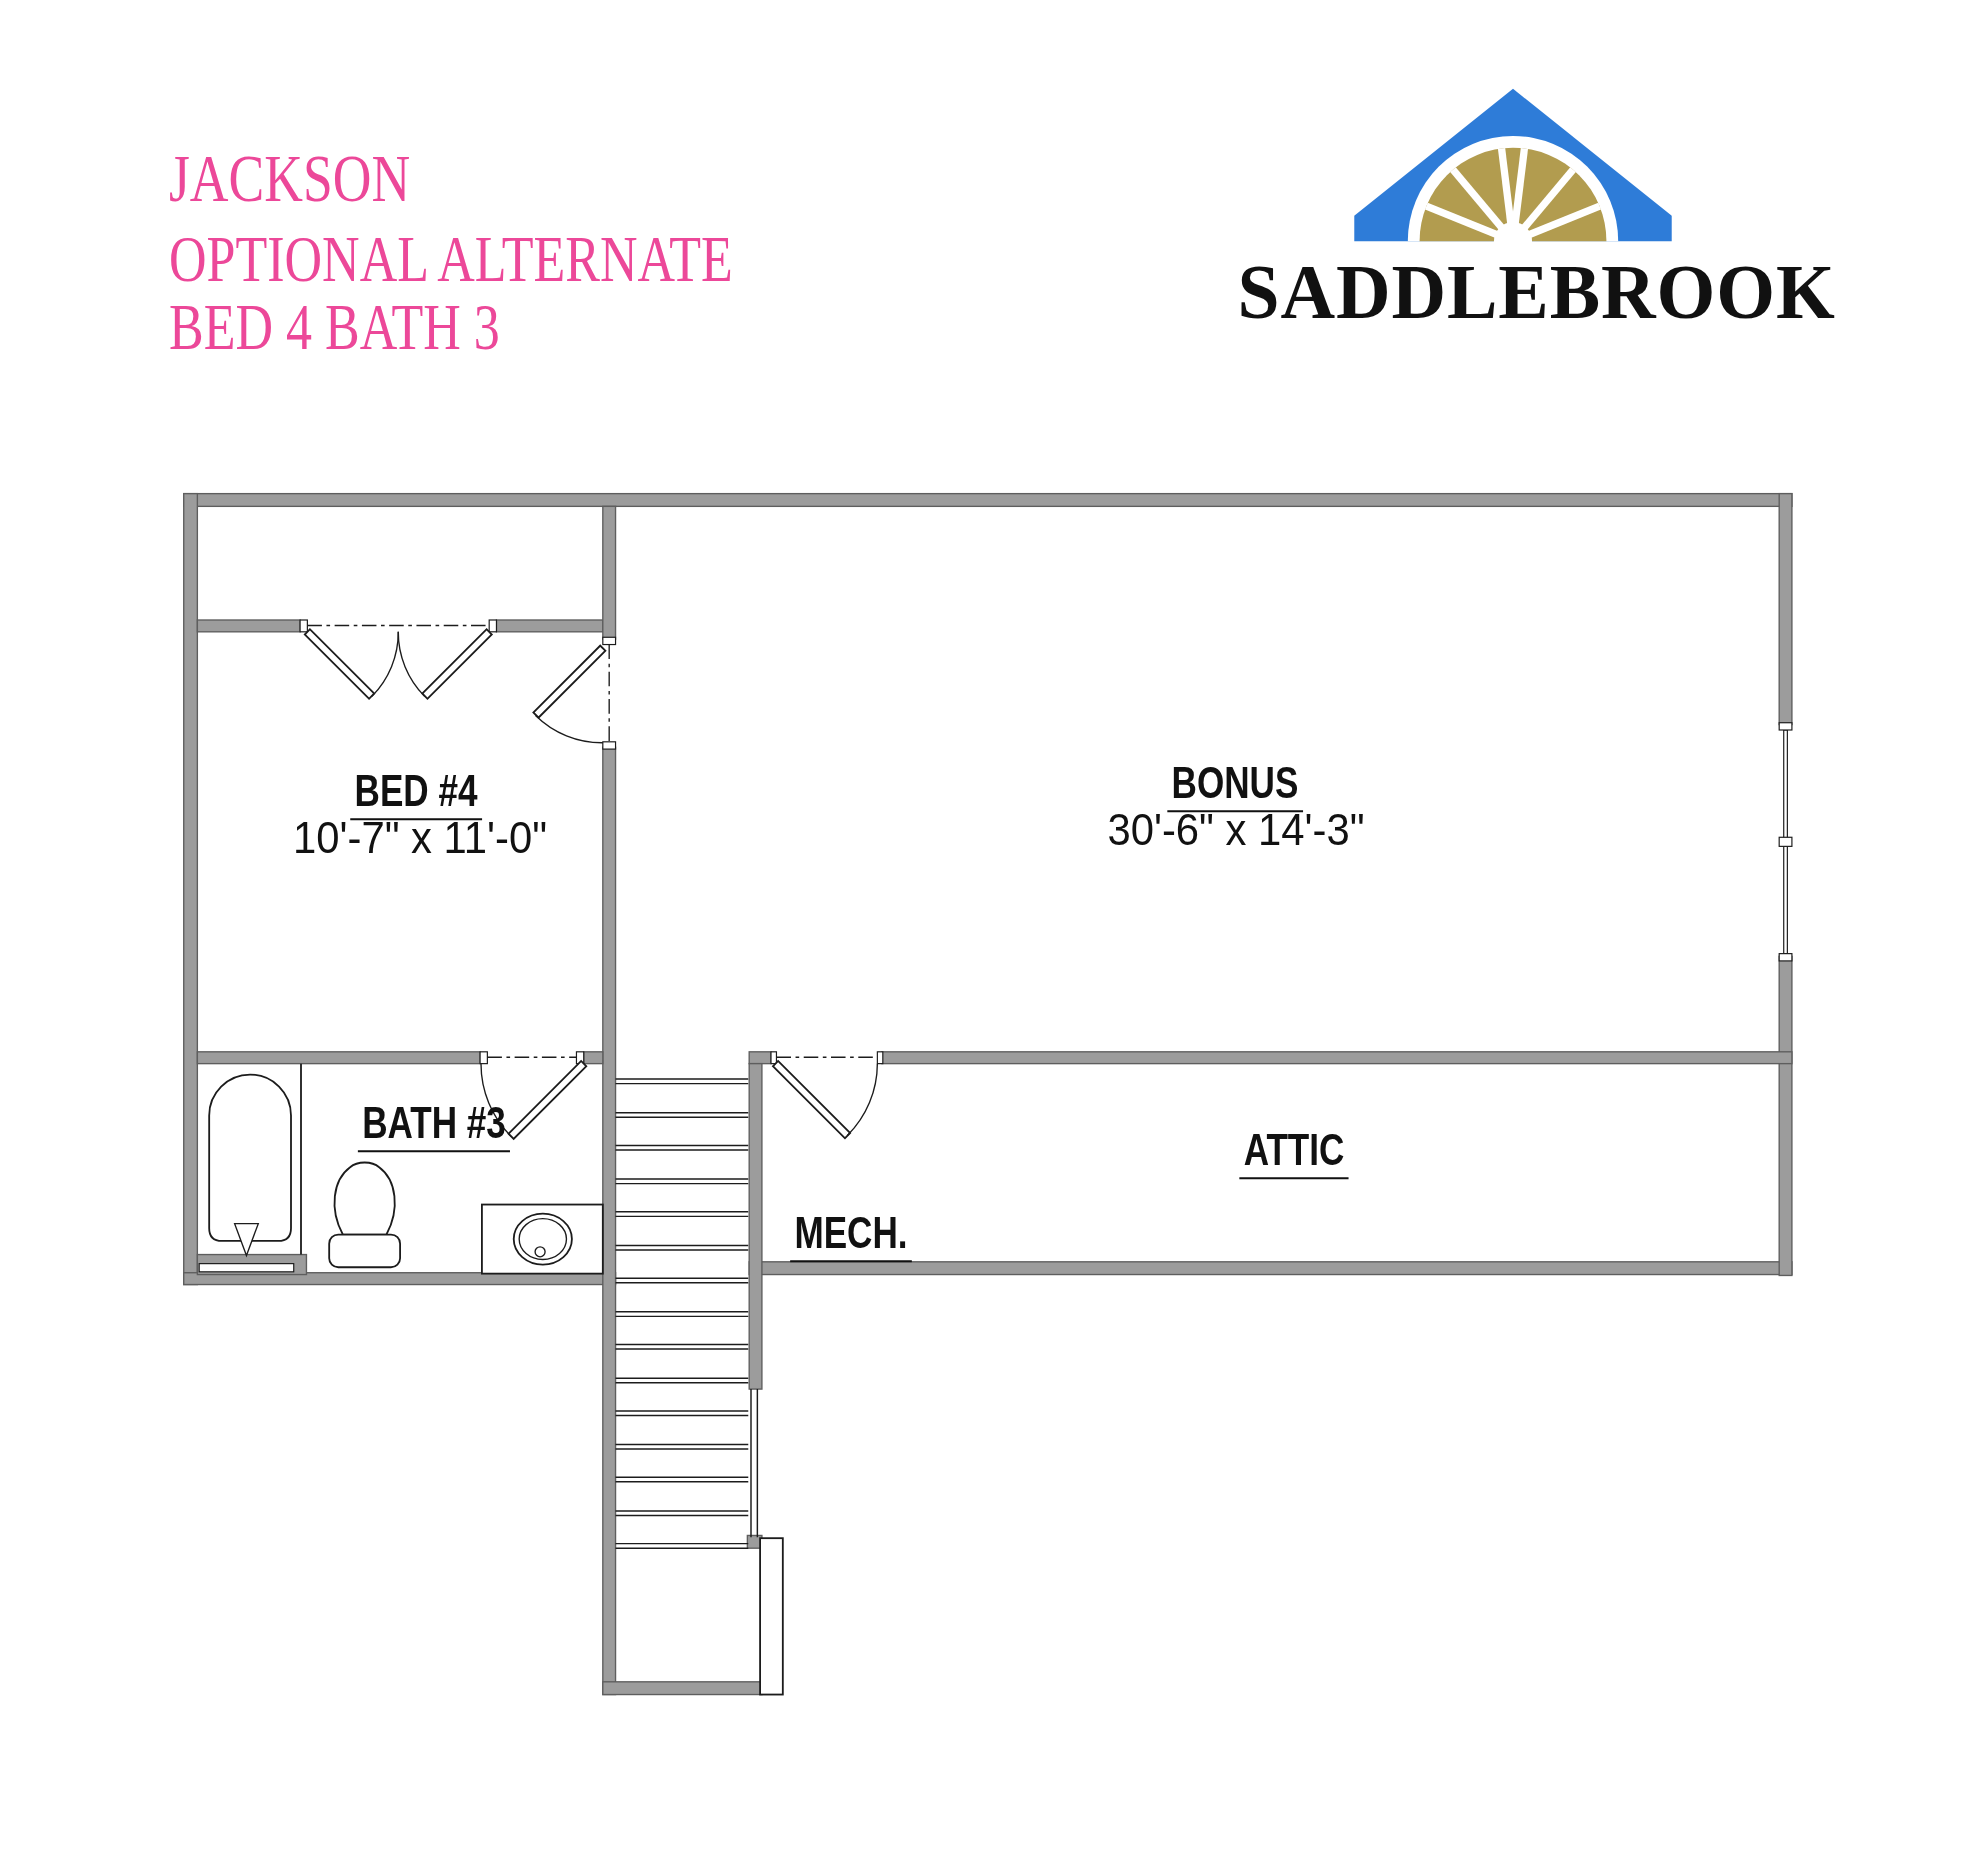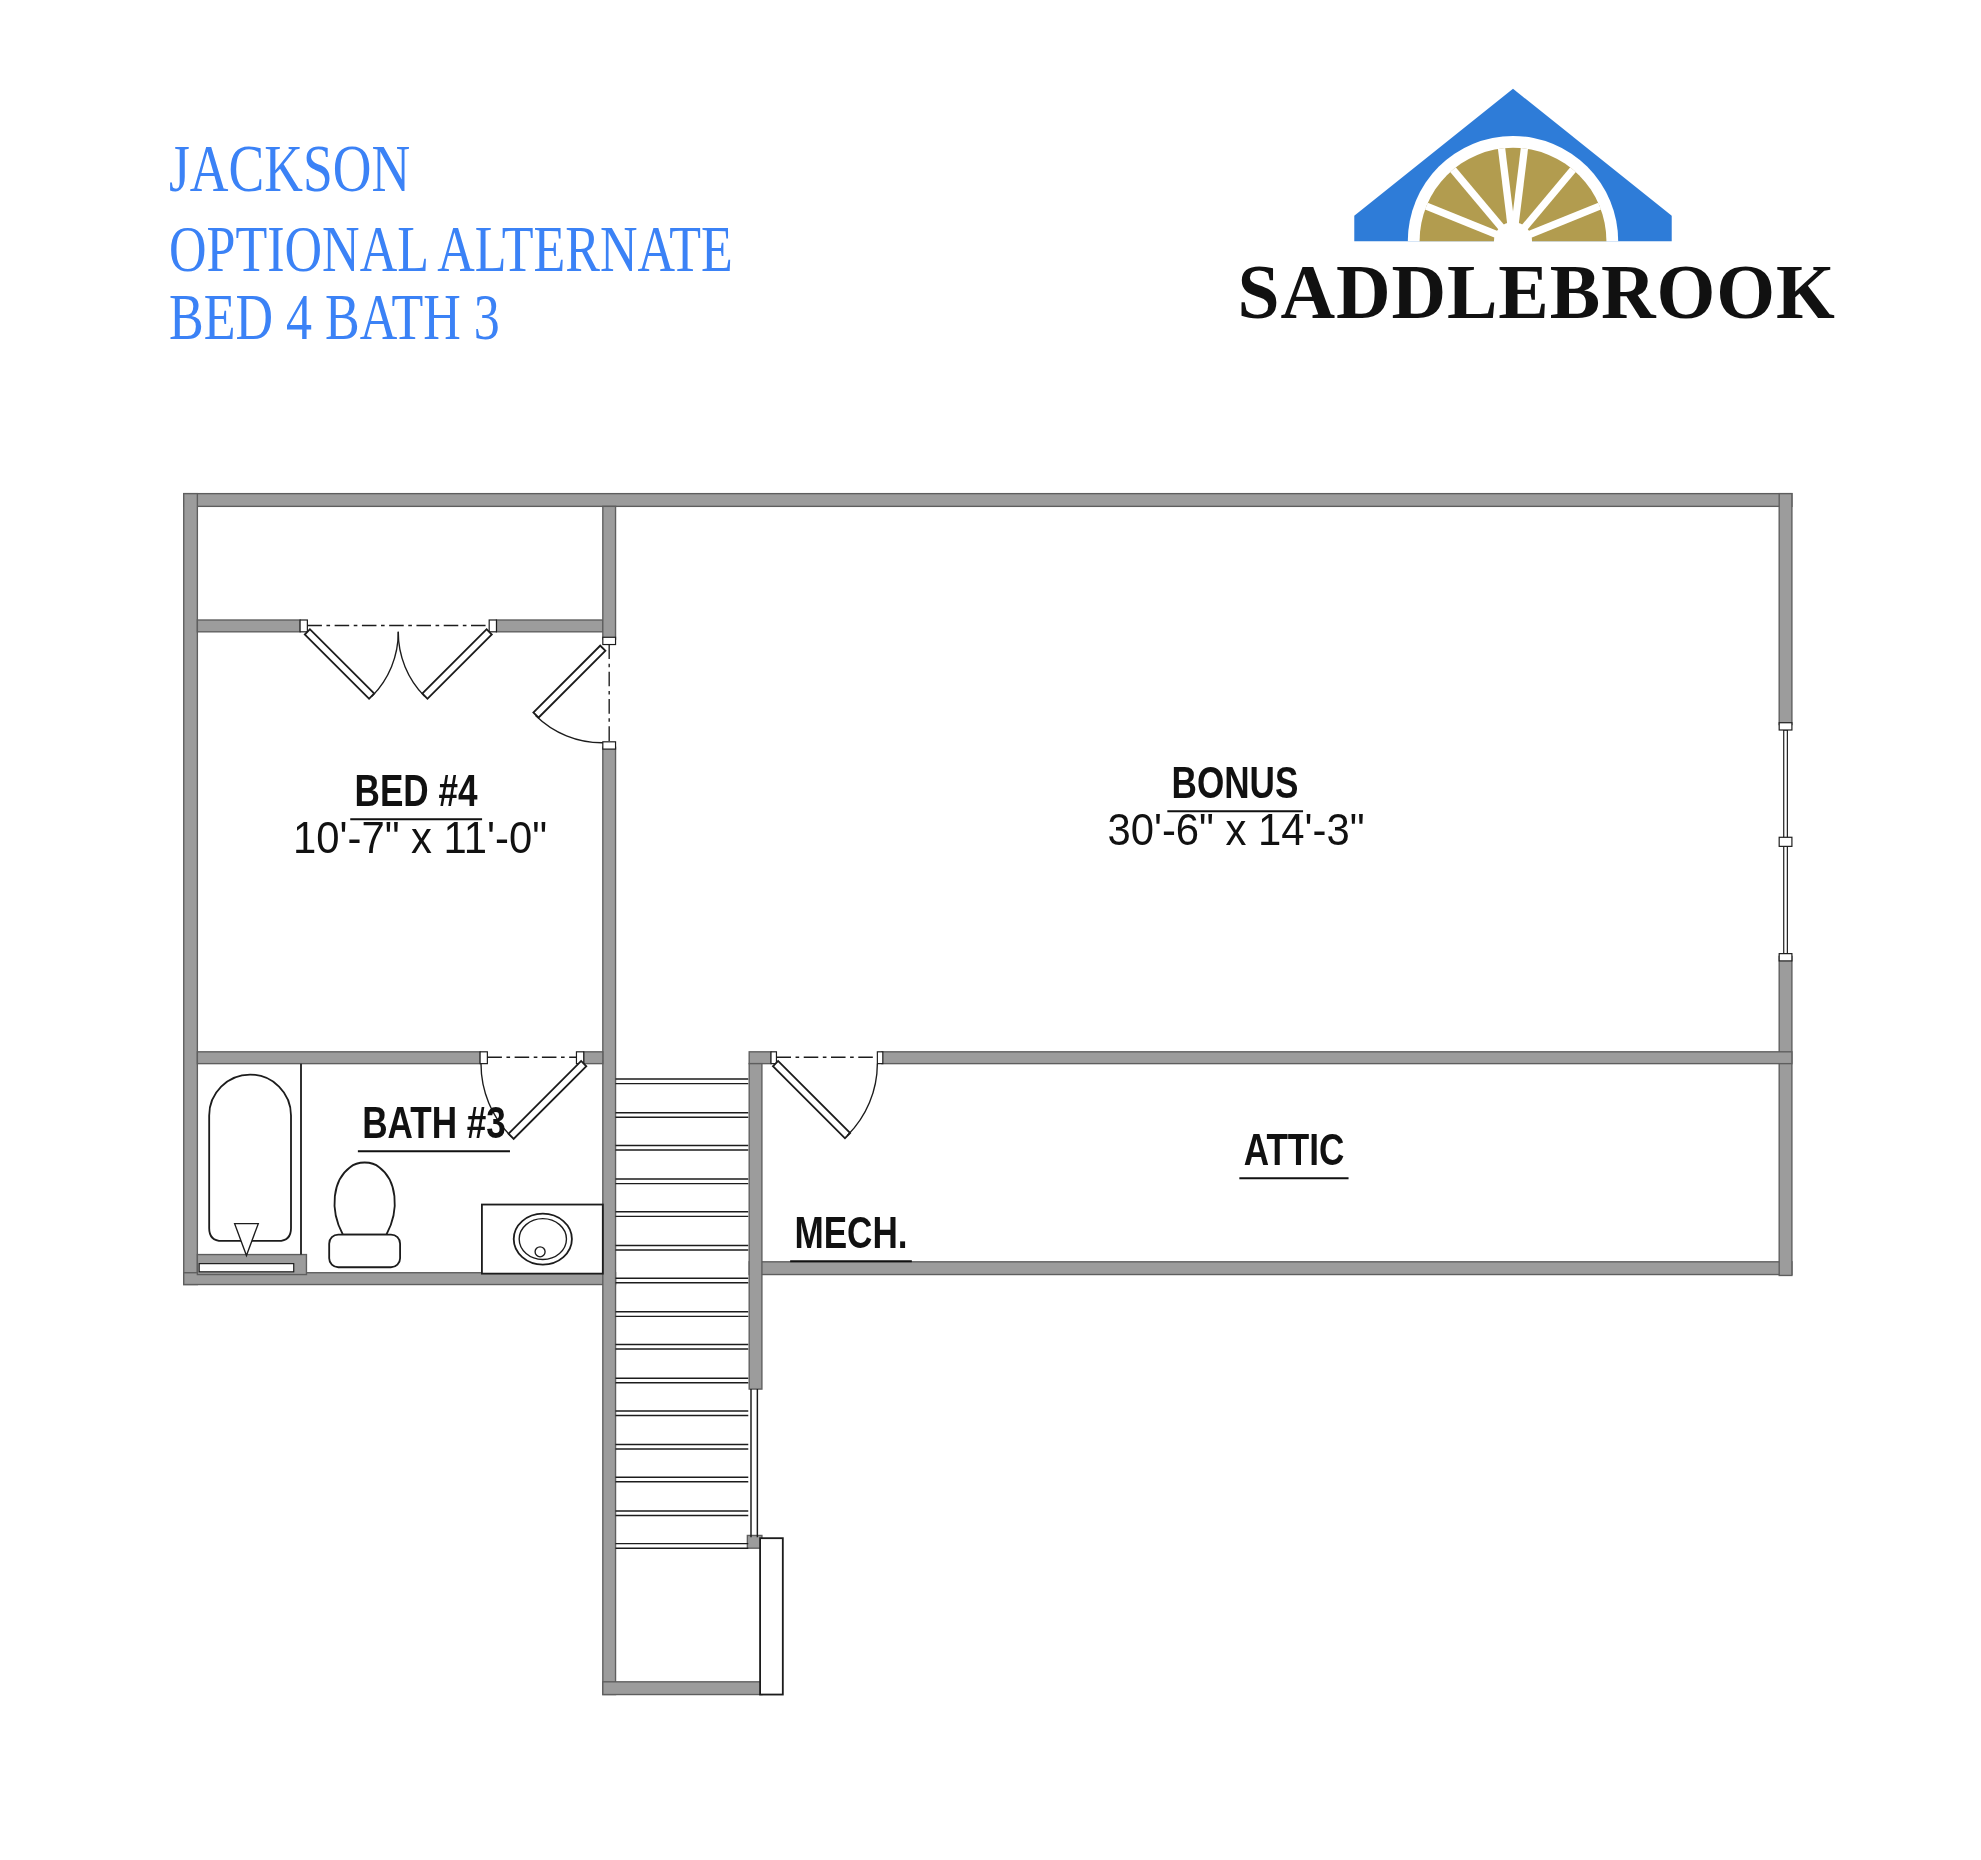--- a/index.html
+++ b/index.html
@@ -1,20 +1,20 @@
 <!DOCTYPE html>
 <html style="font-size:14.5px"><head>
 <meta charset="utf-8">
 <style>
   html,body{margin:0;padding:0;background:#ffffff;}
   body{width:1982px;height:1860px;position:relative;font-family:"Liberation Sans",sans-serif;
        --wall-fill:#9C9C9C;--wall-edge:#5E5E5E;--line:#1C1C1C;--roof-blue:#2E7CD8;--fan-gold:#B29C4F;--brand-text:#111111;}
   .abs{position:absolute;}
   
-  .title-block{left:169px;top:134px;color:#3b82f6;}
+  .title-block{left:169px;top:144px;color:#ec4899;}
   .title-line{font-family:"Liberation Serif",serif;transform:scaleX(.8);transform-origin:left top;white-space:nowrap;line-height:1.04;}
   .title-line.first{font-size:67px;margin-bottom:12.7px;}
   .title-line.rest{font-size:65px;}
   
   .logo{left:1229px;top:87px;width:567px;text-align:center;}
   .logo svg{display:block;margin:0 auto;}
   .brand{font-family:"Liberation Serif",serif;font-weight:bold;font-size:78px;letter-spacing:0.9px;color:var(--brand-text);white-space:nowrap;margin-top:3.6px;transform:scaleX(.97);transform-origin:center top;}
   
   .room-lbl{transform:translate(-50%,-50%) scaleX(.78);font-weight:bold;font-size:45px;color:#111;
             border-bottom:2.7px solid #111;padding:0 5.5px 4.5px 5.5px;white-space:nowrap;line-height:1;}

